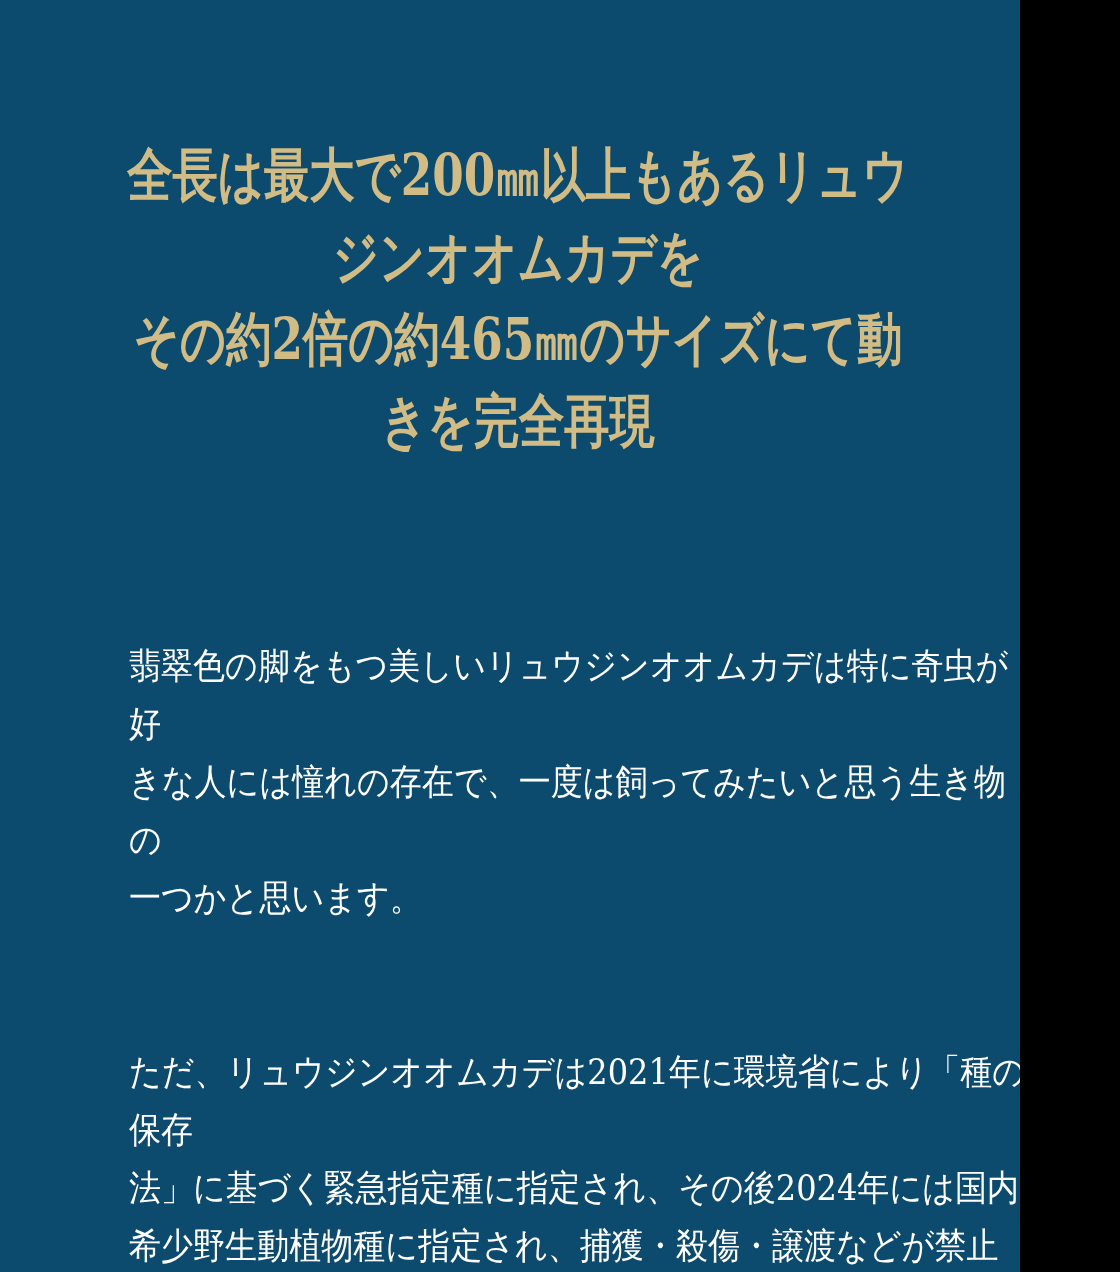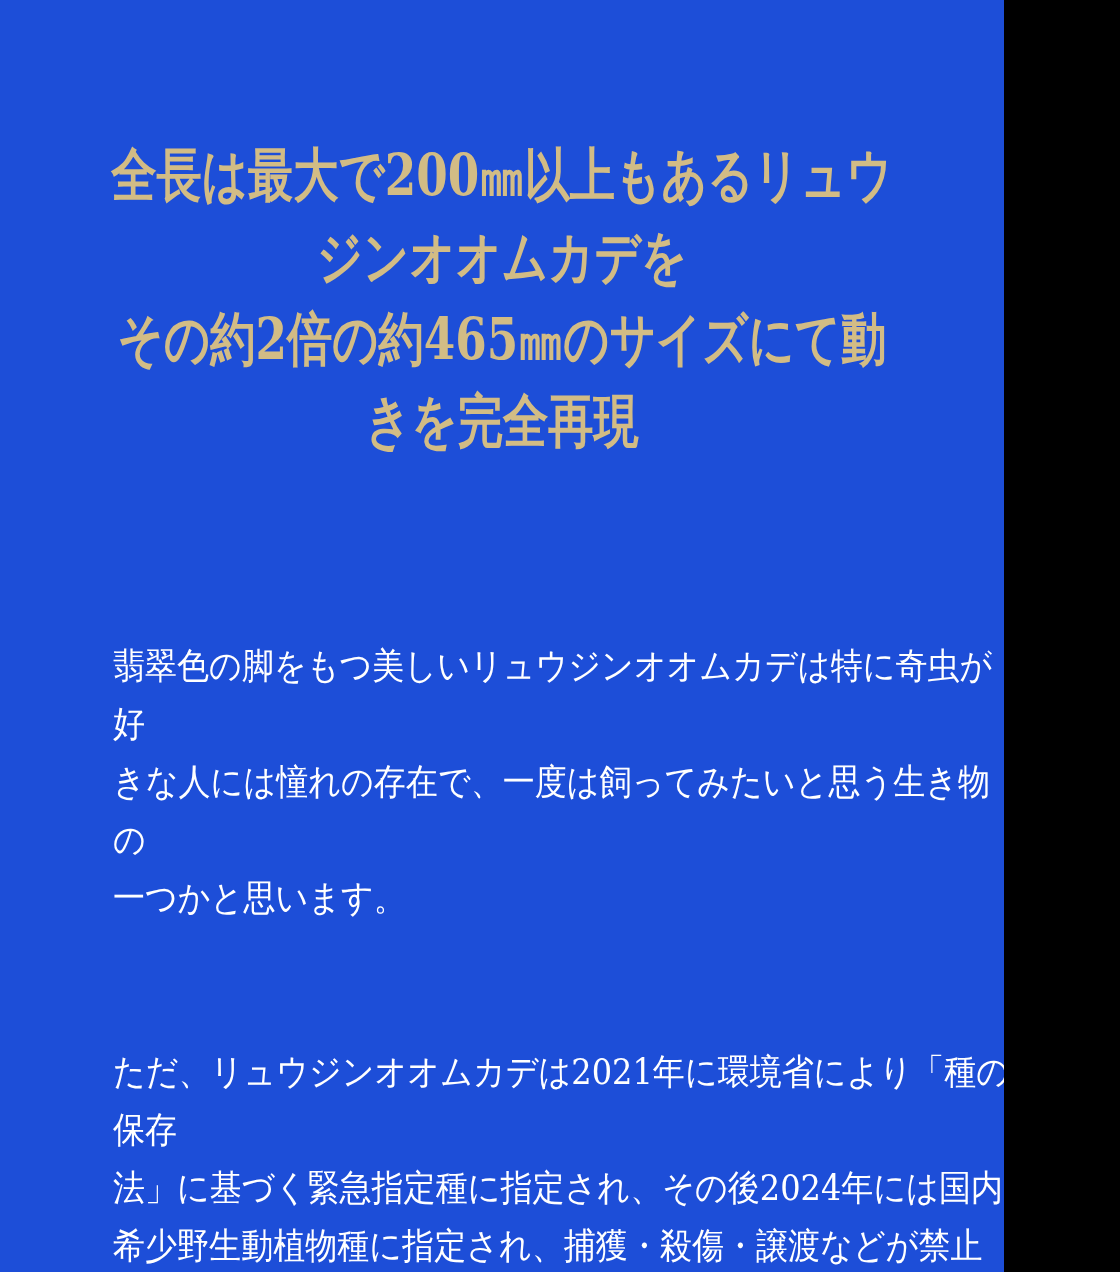--- a/index.html
+++ b/index.html
@@ -4,23 +4,24 @@
 <style>
   html, body {
     margin: 0;
     padding: 0;
     background: #000;
   }
   .screen {
     position: relative;
     width: 1004px;
     height: 1272px;
-    background: #1d4ed8;
+    background: #0c4a6e;
     overflow: hidden;
     font-family: "DejaVu Serif", "Liberation Serif", serif;
+    padding-left: 16px;
   }
   .headline {
     margin-top: 134px;
     font-size: 58px;
     font-weight: bold;
     line-height: 82px;
     text-align: center;
     white-space: pre-line;
     transform: scaleX(0.78);
     transform-origin: 50% 0;

